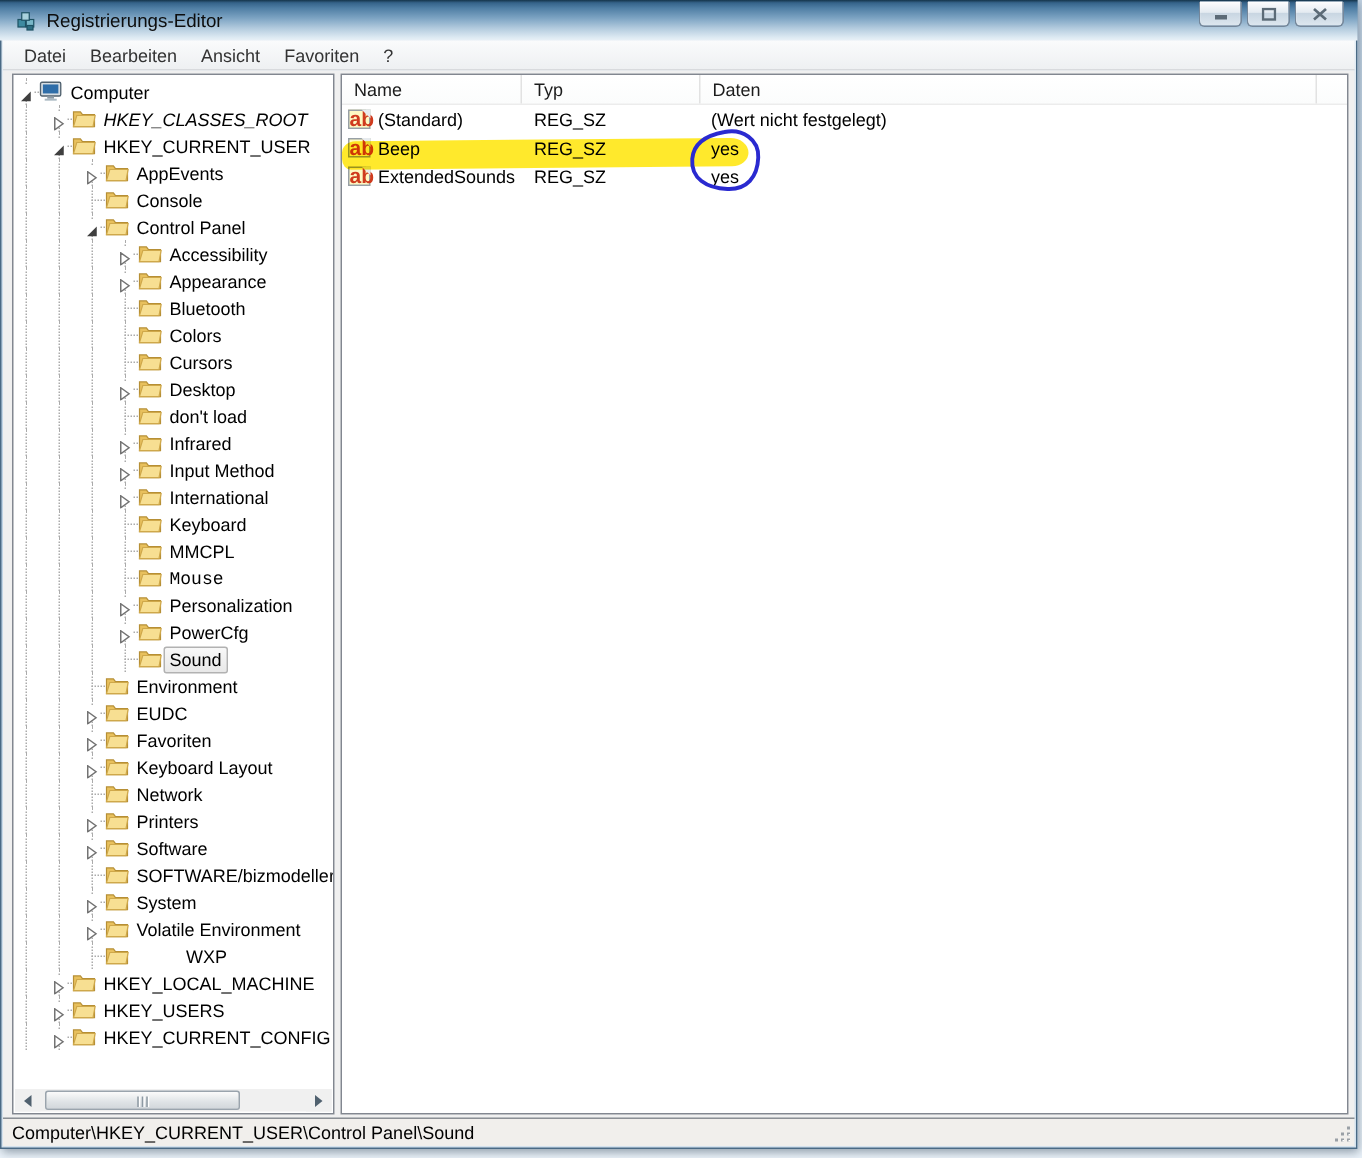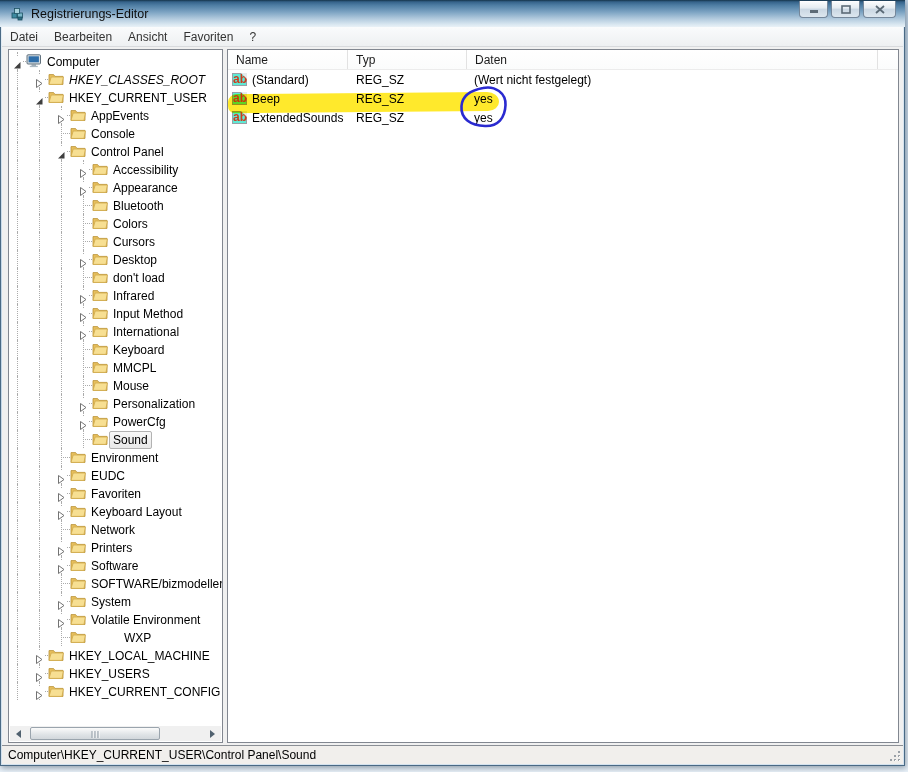--- a/index.html
+++ b/index.html
@@ -28,21 +28,21 @@
     background:linear-gradient(180deg,#fdfdfe 0%,#e4ebf1 45%,#c9d6e2 50%,#dde7ef 100%);
     display:flex; align-items:center; justify-content:center;
     box-shadow:0 1px 1px rgba(255,255,255,.8) inset;
   }
   .winbtn.min,.winbtn.max{ width:29px; } .winbtn.close{ width:33px; }
   
   .menubar{
     position:absolute; left:2px; top:27px; width:901px; height:20px;
     background:linear-gradient(180deg,#fafbfc 0%,#eef0f2 100%);
     border-bottom:1px solid #d8dadd;
-    display:flex; align-items:center; 
+    display:flex; align-items:center; padding-left:6px;
   }
   .menu-item{ padding:2px 8px; font-size:12px; color:#333; }
   
   .client{ position:absolute; left:2px; top:47px; width:901px; height:698px; background:#f0f0f0; }
   .pane{ position:absolute; top:2px; height:694px; background:#fff; border:1px solid #828790; overflow:hidden; }
   .tree-pane{ left:6px; width:215px; }
   .list-pane{ left:225px; width:672px; }
   
   .tree{ position:absolute; left:0; top:2px; right:0; }
   .tree-row{ position:relative; height:18px; }
@@ -68,22 +68,22 @@
   
   .list-header{ display:flex; height:20px; background:linear-gradient(180deg,#ffffff,#fbfcfc); border-bottom:1px solid #ececec; }
   .hcell{ padding:3px 0 0 8px; font-size:12px; color:#1c1c1c; border-right:1px solid #e2e2e2; }
   .hc-name{ width:120px; } .hc-type{ width:119px; } .hc-data{ width:411px; } .hc-rest{ flex:1; border-right:none; }
   .lrow{ display:flex; height:19px; align-items:center; font-size:12px; color:#000; }
   .c-name{ width:120px; display:flex; align-items:center; gap:5px; padding-left:4px; }
   .c-type{ width:119px; padding-left:8px; }
   .c-data{ padding-left:7px; }
   .ab-ic{
     position:relative; width:15px; height:13px; flex:0 0 15px;
-    border:1px solid #98a0a6; background:#5eead4;
-    font-size:12px; font-weight:bold; color:#cf3b1e; line-height:11px; 
+    border:1px solid #98a0a6; background:#fef9c3;
+    font-size:14px; font-weight:bold; color:#cf3b1e; line-height:11px; 
   }
   .ab-ic::after{ content:""; position:absolute; right:-1px; top:-1px; border:3px solid #e7ebee; border-left-color:transparent; border-bottom-color:transparent; }
   
   .highlighter{
     position:absolute; left:0; top:43px; width:271px; height:19px;
     background:#ffe81a; mix-blend-mode:multiply; opacity:.92;
     border-radius:9px 12px 11px 6px / 8px 10px 9px 7px;
     transform:rotate(-0.5deg);
   }
   .pen-circle{ position:absolute; left:226px; top:32px; }
@@ -385,21 +385,21 @@
           <div class="tree-row">
             <span class="guide" style="left: 8px;"></span>
             <span class="guide" style="left: 30px;"></span>
             <span class="guide" style="left: 52px;"></span>
             <span class="guide" style="left: 74px;"></span>
             <span class="stub" style="left: 74px;"></span>
             <span class="t-icon" style="left: 83px;"><svg width="16" height="14" viewBox="0 0 16 14">
                 <path d="M1 2.6 h4.6 l1.4 1.8 H15 V12.4 H1 z" fill="#e8c05d" stroke="#b68f35" stroke-width="0.8"></path>
                 <path d="M1 12.4 L3.2 5 H15.4 L14 12.4 z" fill="#f7df92" stroke="#cfa84a" stroke-width="0.8"></path>
               </svg></span>
-            <span class="t-label" style="left: 100px;">Mouse</span>
+            <span class="t-label" style="left: 100px; font-family: Liberation Mono, monospace;">Mouse</span>
           </div>
           <div class="tree-row">
             <span class="guide" style="left: 8px;"></span>
             <span class="guide" style="left: 30px;"></span>
             <span class="guide" style="left: 52px;"></span>
             <span class="guide" style="left: 74px;"></span>
             <span class="stub" style="left: 74px;"></span>
             <span class="t-arrow" style="left: 70px;"><svg width="9" height="9" viewBox="0 0 9 9">
                 <path d="M1.5 0.5 L7 4.5 L1.5 8.5 Z" fill="#ffffff" stroke="#737373"></path>
               </svg></span>

